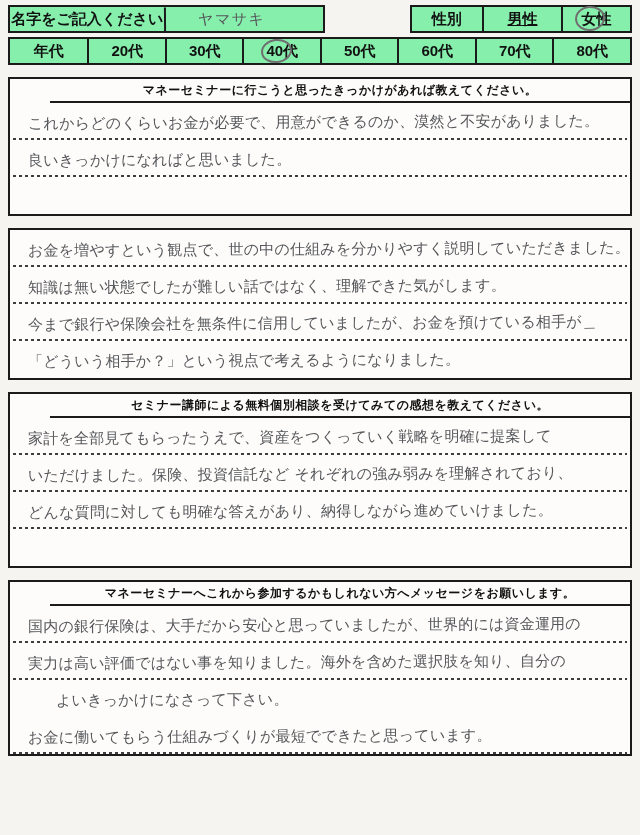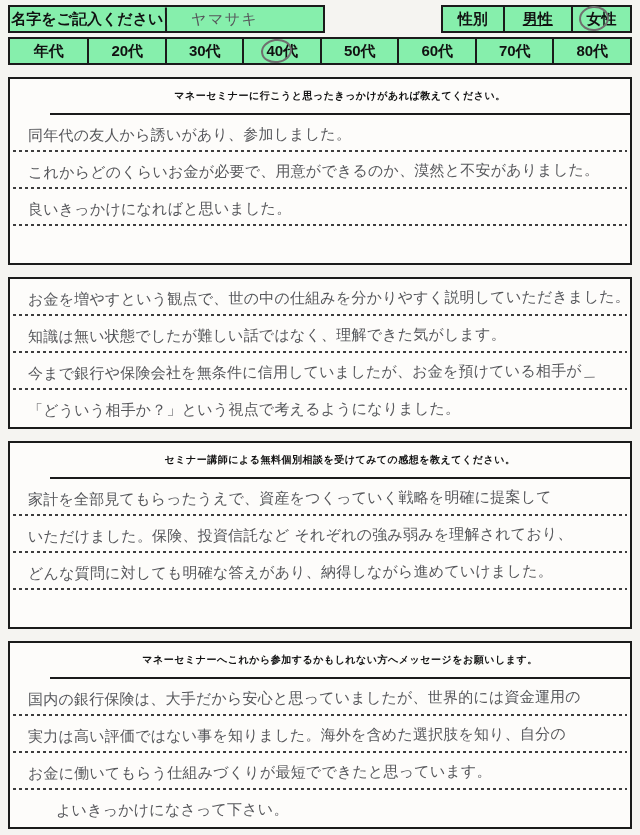--- a/index.html
+++ b/index.html
@@ -47,47 +47,47 @@
   .circle-age    { left: -5px; top: -3px; width: 31px; height: 24px; transform: rotate(-8deg); }
 
   
   .section {
     border: 2px solid #1b1b1b;
     background: #fdfcfa;
     margin-top: 12px;
   }
   .section.first { margin-top: 6px; }
   .q-header {
-    height: 36px;
+    height: 24px;
     border-bottom: 2px solid #1b1b1b;
     display: flex; align-items: center; justify-content: center;
-    font-weight: bold; font-size: 10px;
+    font-weight: bold; font-size: 12px;
     letter-spacing: 0.5px;
     margin-left: 40px;
   }
   .ans-row { height: 37px; position: relative; padding: 8px 8px 0 18px; }
   .ans-row.dashed::after {
     content: "";
     position: absolute; left: 3px; right: 3px; bottom: 0; height: 2px;
     background: repeating-linear-gradient(90deg, #3e3e3e 0 3px, transparent 3px 6px);
   }
   .ans-text { font-size: 15px; line-height: 22px; white-space: nowrap; letter-spacing: 0.2px; }
 </style>
 </head>
 <body>
 
 <div class="page">
 
   <div class="toprow">
     <div class="tbox" style="width:317px;">
       <div class="tcell" style="width:166px;">名字をご記入ください</div>
-      <div class="tcell hand" style="width:168px; justify-content:flex-start; padding-left:24px;font-family:Liberation Mono, monospace;">ヤマサキ</div>
+      <div class="tcell hand" style="width:168px; justify-content:flex-start; padding-left:32px;font-family:Liberation Mono, monospace;">ヤマサキ</div>
     </div>
     <div class="spacer"></div>
-    <div class="tbox" style="width:191px;">
+    <div class="tbox" style="width:222px;">
       <div class="tcell" style="width:72px;">性別</div>
       <div class="tcell" style="width:82px;text-decoration:underline;">男性</div>
       <div class="tcell" style="width:71px;">
         <span class="circle-wrap">
           <span>女性</span>
           <span class="hand-circle circle-female"></span>
         </span>
       </div>
     </div>
   </div>
@@ -105,23 +105,20 @@
       </div>
       <div class="tcell">50代</div>
       <div class="tcell">60代</div>
       <div class="tcell">70代</div>
       <div class="tcell">80代</div>
     </div>
   </div>
 
   <div class="section first">
     <div class="q-header">マネーセミナーに行こうと思ったきっかけがあれば教えてください。</div>
-    <div class="ans-row dashed">
-      <div class="ans-text hand">同年代の友人から誘いがあり、参加しました。</div>
-    </div>
     <div class="ans-row dashed">
       <div class="ans-text hand">これからどのくらいお金が必要で、用意ができるのか、漠然と不安がありました。</div>
     </div>
     <div class="ans-row dashed">
       <div class="ans-text hand">良いきっかけになればと思いました。</div>
     </div>
     <div class="ans-row">
       <div class="ans-text hand"></div>
     </div>
   </div>
@@ -158,21 +155,21 @@
   </div>
 
   <div class="section">
     <div class="q-header">マネーセミナーへこれから参加するかもしれない方へメッセージをお願いします。</div>
     <div class="ans-row dashed">
       <div class="ans-text hand">国内の銀行保険は、大手だから安心と思っていましたが、世界的には資金運用の</div>
     </div>
     <div class="ans-row dashed">
       <div class="ans-text hand">実力は高い評価ではない事を知りました。海外を含めた選択肢を知り、自分の</div>
     </div>
+    <div class="ans-row">
+      <div class="ans-text hand" style="padding-left:28px;">よいきっかけになさって下さい。</div>
+    </div>
     <div class="ans-row dashed">
       <div class="ans-text hand">お金に働いてもらう仕組みづくりが最短でできたと思っています。</div>
-    </div>
-    <div class="ans-row">
-      <div class="ans-text hand" style="padding-left:28px;">よいきっかけになさって下さい。</div>
     </div>
   </div>
 
 </div>
 
 </body></html>

